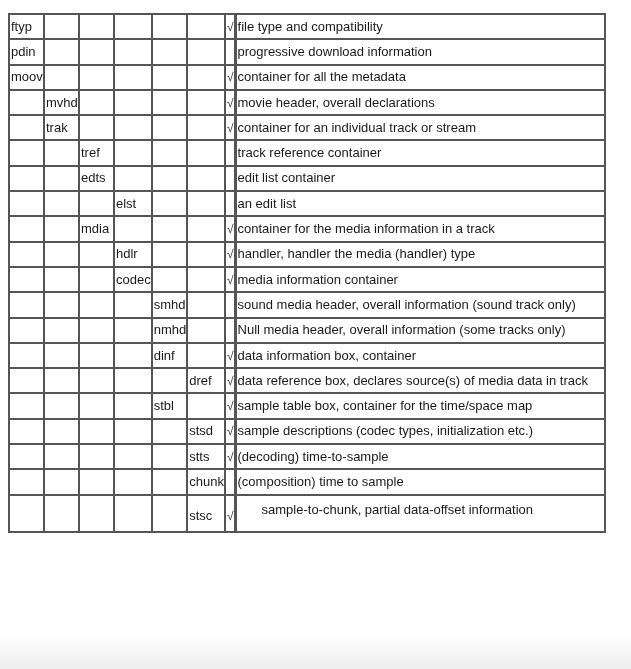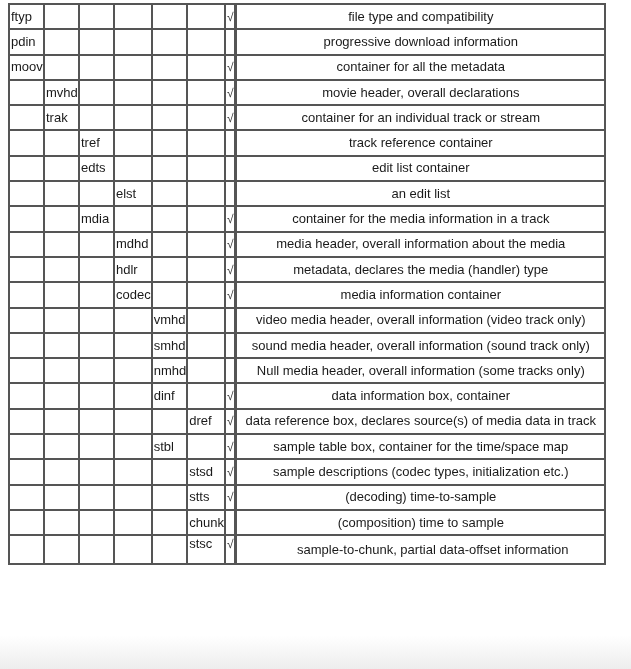--- a/index.html
+++ b/index.html
@@ -12,21 +12,21 @@
       height: 669px;
       overflow: hidden;
       position: relative;
       font-family: "Liberation Sans", sans-serif;
       font-size: 13px;
       color: #1a1a1a;
     }
     .page {
       position: absolute;
       left: 8px;
-      top: 3px;
+      top: 13px;
     }
     table.boxes {
       border-collapse: collapse;
       table-layout: fixed;
       border: 2px solid #555555;
     }
     table.boxes td {
       border: 2px solid #555555;
       height: 23.3px;
       padding: 0 0 0 1px;
@@ -41,23 +41,22 @@
     col.c-desc { width: 370px; }
     td.chk {
       padding: 0;
       text-align: right;
       font-size: 12px;
       color: #333;
       border-right-width: 3px !important;
     }
     td.desc {
       padding-left: 1px;
-      text-align: center;
-    }
-    tr.wrap td { vertical-align: top; padding-top: 0; }
+    }
+    tr.wrap td { vertical-align: top; padding-top: 12px; }
     tr.wrap td.desc { line-height: 27px; padding-top: 0; padding-left: 25px; }
     .fade {
       position: absolute;
       left: 0;
       right: 0;
       bottom: 0;
       height: 34px;
       background: linear-gradient(to bottom, rgba(255,255,255,0) 0%, rgba(240,240,240,0.7) 60%, rgba(235,235,235,0.9) 100%);
       pointer-events: none;
     }
@@ -165,55 +164,35 @@
           <td></td>
           <td></td>
           <td></td>
           <td class="chk">√</td>
           <td class="desc">container for the media information in a track</td>
         </tr>
         <tr>
           <td></td>
           <td></td>
           <td></td>
-          <td>mdhd</td>
-          <td></td>
-          <td></td>
-          <td class="chk">√</td>
-          <td class="desc">media header, overall information about the media</td>
-        </tr>
-        <tr>
-          <td></td>
-          <td></td>
-          <td></td>
           <td>hdlr</td>
           <td></td>
           <td></td>
           <td class="chk">√</td>
-          <td class="desc">metadata, declares the media (handler) type</td>
+          <td class="desc">handler, handler the media (handler) type</td>
         </tr>
         <tr>
           <td></td>
           <td></td>
           <td></td>
           <td>codec</td>
           <td></td>
           <td></td>
           <td class="chk">√</td>
           <td class="desc">media information container</td>
-        </tr>
-        <tr>
-          <td></td>
-          <td></td>
-          <td></td>
-          <td></td>
-          <td>vmhd</td>
-          <td></td>
-          <td class="chk"></td>
-          <td class="desc">video media header, overall information (video track only)</td>
         </tr>
         <tr>
           <td></td>
           <td></td>
           <td></td>
           <td></td>
           <td>smhd</td>
           <td></td>
           <td class="chk"></td>
           <td class="desc">sound media header, overall information (sound track only)</td>

